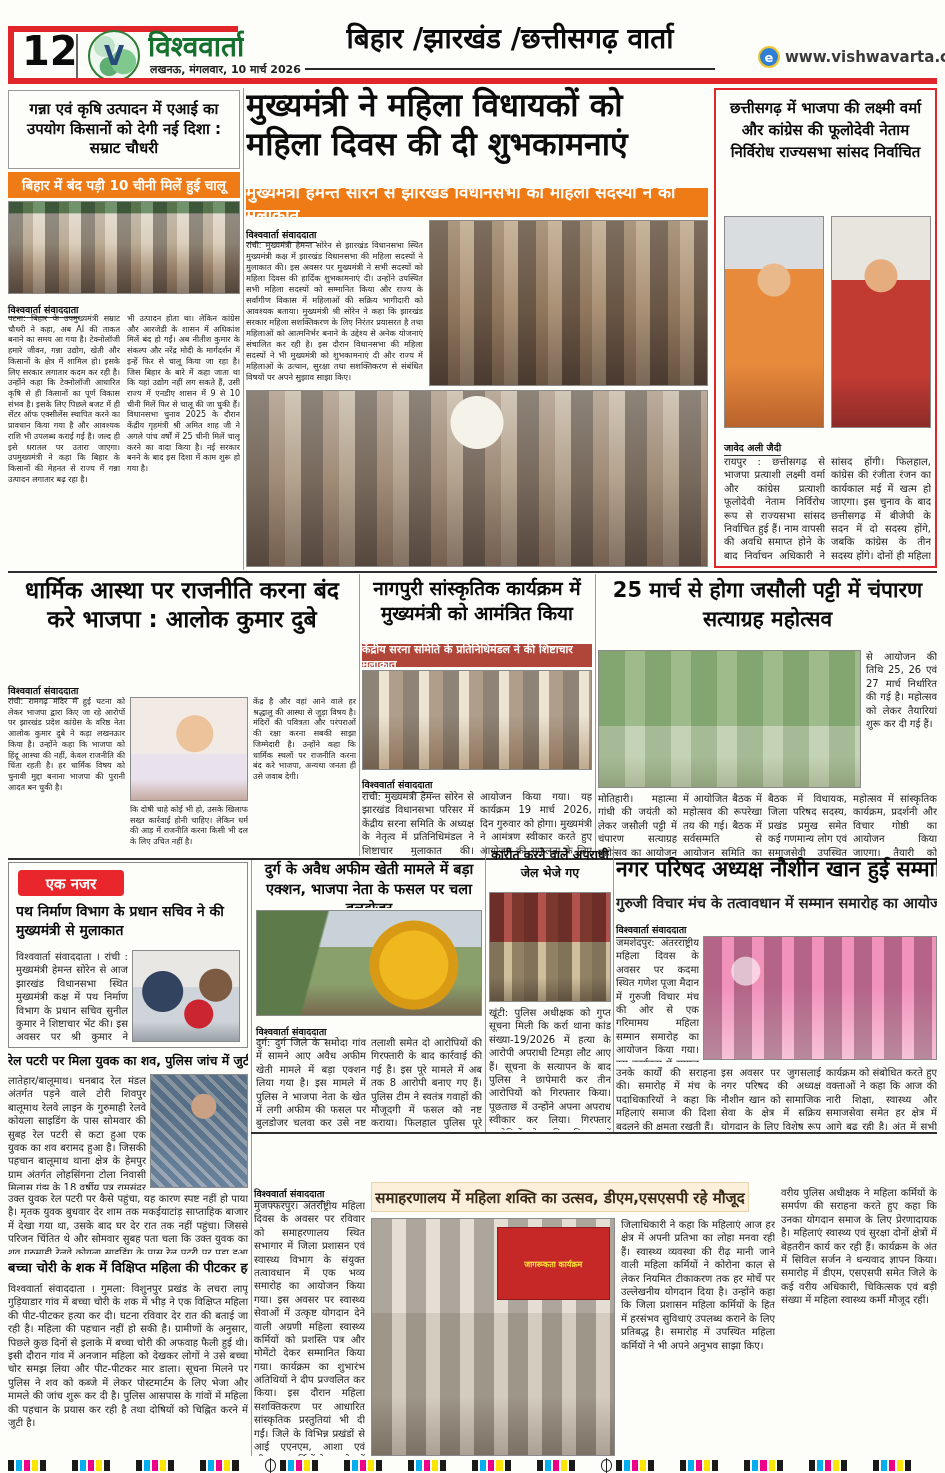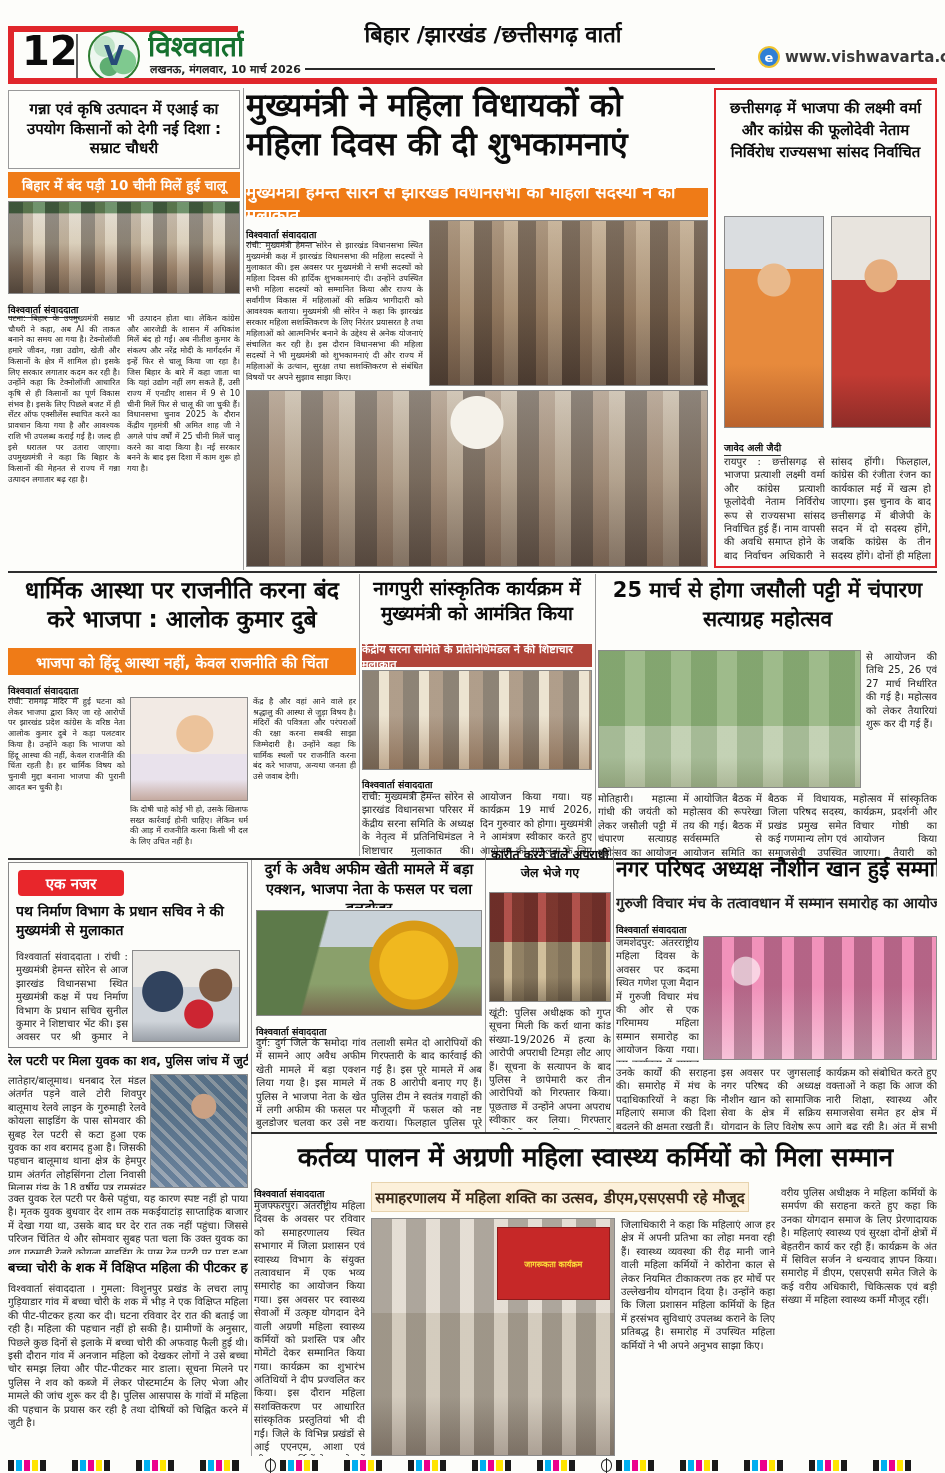--- a/index.html
+++ b/index.html
@@ -87,21 +87,21 @@
 
 <div id="page">
 
   <div class="abs" style="left:8px;top:26px;width:230px;height:6px;background:#e0262b;border-radius:4px 0 0 0;"></div>
   <div class="abs" style="left:8px;top:26px;width:6px;height:58px;background:#e0262b;"></div>
   <div class="abs hl" style="left:22px;top:28px;font-size:40px;">12</div>
   <div class="abs" style="left:76px;top:34px;width:2px;height:44px;background:#666;"></div>
   <div class="abs logo-circle" style="left:88px;top:30px;">V</div>
   <div class="abs hl nowrap" style="left:148px;top:26px;font-size:28px;color:#15702e;">विश्ववार्ता</div>
   <div class="abs nowrap" style="left:150px;top:61px;font-size:11px;font-weight:bold;color:#222;">लखनऊ,  मंगलवार, 10 मार्च 2026</div>
-  <div class="abs hl center nowrap" style="left:278px;top:18px;width:430px;font-size:22px;">बिहार /झारखंड /छत्तीसगढ़ वार्ता</div>
+  <div class="abs hl center nowrap" style="left:295px;top:18px;width:430px;font-size:28px;">बिहार /झारखंड /छत्तीसगढ़ वार्ता</div>
   <div class="abs" style="left:305px;top:68px;width:410px;height:2px;background:#2a2a2a;"></div>
   <div class="abs" style="left:758px;top:46px;display:flex;align-items:center;">
     <span class="ie-icon">e</span>
     <span style="font-size:15px;font-weight:bold;color:#3a3a3a;">www.vishwavarta.com</span>
   </div>
   <div class="abs" style="left:8px;top:78px;width:929px;height:6px;background:#e0262b;"></div>
 
   <div class="abs vr" style="left:243px;top:88px;height:482px;"></div>
   <div class="abs hrule" style="left:8px;top:571px;width:929px;height:2px;"></div>
 
@@ -125,23 +125,22 @@
   <div class="abs photo ph-phulo" style="left:831px;top:216px;width:100px;height:212px;"></div>
   <div class="abs" style="left:724px;top:436px;"><span class="byl">जावेद अली जैदी</span></div>
   <div class="abs bt7" style="left:724px;top:455px;width:101px;height:106px;">रायपुर : छत्तीसगढ़ से भाजपा प्रत्याशी लक्ष्मी वर्मा और कांग्रेस प्रत्याशी फूलोदेवी नेताम निर्विरोध रूप से राज्यसभा सांसद निर्वाचित हुई हैं। नाम वापसी की अवधि समाप्त होने के बाद निर्वाचन अधिकारी ने दोनों को निर्वाचित घोषित किया।</div>
   <div class="abs bt7" style="left:831px;top:455px;width:100px;height:106px;">सांसद होंगी। फिलहाल, कांग्रेस की रंजीता रंजन का कार्यकाल मई में खत्म हो जाएगा। इस चुनाव के बाद छत्तीसगढ़ में बीजेपी के सदन में दो सदस्य होंगे, जबकि कांग्रेस के तीन सदस्य होंगे। दोनों ही महिला नेताओं को उम्मीदवार बनाने में पार्टियों ने सामाजिक समीकरणों का ध्यान रखा है।</div>
 
   <div class="abs vr" style="left:359px;top:574px;height:282px;"></div>
   <div class="abs vr" style="left:595px;top:574px;height:282px;"></div>
   <div class="abs hrule" style="left:8px;top:858px;width:929px;height:2px;"></div>
 
   <div class="abs hl center" style="left:8px;top:576px;width:348px;height:70px;font-size:23px;line-height:1.25;">धार्मिक आस्था पर राजनीति करना बंद करे भाजपा :  आलोक कुमार दुबे</div>
-  <div class="abs strip" style="left:8px;top:648px;width:348px;height:27px;background:#ef7b17;font-size:15px;">भाजपा को हिंदू आस्था नहीं, केवल राजनीति की चिंता</div>
   <div class="abs" style="left:8px;top:679px;"><span class="byl">विश्ववार्ता संवाददाता</span></div>
-  <div class="abs bt" style="left:8px;top:697px;width:117px;height:159px;">रांची: रामगढ़ मंदिर में हुई घटना को लेकर भाजपा द्वारा किए जा रहे आरोपों पर झारखंड प्रदेश कांग्रेस के वरिष्ठ नेता आलोक कुमार दुबे ने कड़ा पलटवार किया है। उन्होंने कहा कि भाजपा को हिंदू आस्था की नहीं, केवल राजनीति की चिंता रहती है। हर धार्मिक विषय को चुनावी मुद्दा बनाना भाजपा की पुरानी आदत बन चुकी है।</div>
+  <div class="abs bt" style="left:8px;top:697px;width:117px;height:159px;">रांची: रामगढ़ मंदिर में हुई घटना को लेकर भाजपा द्वारा किए जा रहे आरोपों पर झारखंड प्रदेश कांग्रेस के वरिष्ठ नेता आलोक कुमार दुबे ने कड़ा लखनऊार किया है। उन्होंने कहा कि भाजपा को हिंदू आस्था की नहीं, केवल राजनीति की चिंता रहती है। हर धार्मिक विषय को चुनावी मुद्दा बनाना भाजपा की पुरानी आदत बन चुकी है।</div>
   <div class="abs photo ph-dube" style="left:130px;top:697px;width:118px;height:104px;"></div>
   <div class="abs bt" style="left:130px;top:805px;width:118px;height:51px;">कि दोषी चाहे कोई भी हो, उसके खिलाफ सख्त कार्रवाई होनी चाहिए। लेकिन धर्म की आड़ में राजनीति करना किसी भी दल के लिए उचित नहीं है।</div>
   <div class="abs bt" style="left:253px;top:697px;width:103px;height:159px;">केंद्र है और वहां आने वाले हर श्रद्धालु की आस्था से जुड़ा विषय है। मंदिरों की पवित्रता और परंपराओं की रक्षा करना सबकी साझा जिम्मेदारी है। उन्होंने कहा कि धार्मिक स्थलों पर राजनीति करना बंद करे भाजपा, अन्यथा जनता ही उसे जवाब देगी।</div>
 
   <div class="abs hl center" style="left:362px;top:576px;width:230px;height:66px;font-size:19px;line-height:1.3;">नागपुरी सांस्कृतिक कार्यक्रम में मुख्यमंत्री को आमंत्रित किया</div>
   <div class="abs strip" style="left:362px;top:644px;width:230px;height:23px;background:#b0453a;font-size:11px;">केंद्रीय सरना समिति के प्रतिनिधिमंडल ने की शिष्टाचार मुलाकात</div>
   <div class="abs photo ph-nagpuri" style="left:362px;top:670px;width:230px;height:100px;"></div>
   <div class="abs" style="left:362px;top:773px;"><span class="byl">विश्ववार्ता संवाददाता</span></div>
   <div class="abs bt7" style="left:362px;top:790px;width:112px;height:66px;">रांची: मुख्यमंत्री हेमन्त सोरेन से झारखंड विधानसभा परिसर में केंद्रीय सरना समिति के अध्यक्ष के नेतृत्व में प्रतिनिधिमंडल ने शिष्टाचार मुलाकात की। प्रतिनिधिमंडल ने मुख्यमंत्री को नागपुरी सांस्कृतिक संध्या कार्यक्रम में शामिल होने का आमंत्रण दिया।</div>
   <div class="abs bt7" style="left:480px;top:790px;width:112px;height:66px;">आयोजन किया गया। यह कार्यक्रम 19 मार्च 2026, दिन गुरुवार को होगा। मुख्यमंत्री ने आमंत्रण स्वीकार करते हुए आयोजन की सफलता के लिए शुभकामनाएं दीं तथा नागपुरी संस्कृति के संरक्षण में समिति के योगदान की सराहना की।</div>
@@ -185,21 +184,20 @@
 
   <div class="abs hl center nowrap" style="left:616px;top:854px;width:321px;height:34px;font-size:21px;">नगर परिषद अध्यक्ष नौशीन खान हुई सम्मानित</div>
   <div class="abs hl center nowrap" style="left:616px;top:892px;width:321px;height:22px;font-size:14.5px;color:#222;">गुरुजी विचार मंच के तत्वावधान में सम्मान समारोह का आयोजन</div>
   <div class="abs" style="left:616px;top:918px;"><span class="byl">विश्ववार्ता संवाददाता</span></div>
   <div class="abs bt7" style="left:616px;top:936px;width:83px;height:126px;">जमशेदपुर: अंतरराष्ट्रीय महिला दिवस के अवसर पर कदमा स्थित गणेश पूजा मैदान में गुरुजी विचार मंच की ओर से एक गरिमामय महिला सम्मान समारोह का आयोजन किया गया। इस कार्यक्रम में समाज के विभिन्न क्षेत्रों में उल्लेखनीय योगदान देने वाली प्रभावशाली और प्रतिभाशाली महिलाओं को सम्मानित किया गया।</div>
   <div class="abs photo ph-pink-stage" style="left:703px;top:936px;width:234px;height:124px;"></div>
   <div class="abs bt7" style="left:616px;top:1066px;width:100px;height:64px;">उनके कार्यों की सराहना की। समारोह में मंच के पदाधिकारियों ने कहा कि महिलाएं समाज की दिशा बदलने की क्षमता रखती हैं।</div>
   <div class="abs bt7" style="left:721px;top:1066px;width:100px;height:64px;">इस अवसर पर जुगसलाई नगर परिषद की अध्यक्ष नौशीन खान को सामाजिक सेवा के क्षेत्र में सक्रिय योगदान के लिए विशेष रूप से सम्मानित किया गया।</div>
   <div class="abs bt7" style="left:826px;top:1066px;width:111px;height:64px;">कार्यक्रम को संबोधित करते हुए वक्ताओं ने कहा कि आज की नारी शिक्षा, स्वास्थ्य और समाजसेवा समेत हर क्षेत्र में आगे बढ़ रही है। अंत में सभी अतिथियों का आभार व्यक्त किया गया।</div>
 
-  <div class="abs hl center nowrap" style="left:254px;top:1138px;width:683px;height:40px;font-size:26px;">कर्तव्य पालन में अग्रणी महिला स्वास्थ्य कर्मियों को मिला सम्मान</div>
   <div class="abs" style="left:254px;top:1182px;"><span class="byl">विश्ववार्ता संवाददाता</span></div>
   <div class="abs bt7" style="left:254px;top:1199px;width:111px;height:257px;">मुजफ्फरपुर। अंतर्राष्ट्रीय महिला दिवस के अवसर पर रविवार को समाहरणालय स्थित सभागार में जिला प्रशासन एवं स्वास्थ्य विभाग के संयुक्त तत्वावधान में एक भव्य समारोह का आयोजन किया गया। इस अवसर पर स्वास्थ्य सेवाओं में उत्कृष्ट योगदान देने वाली अग्रणी महिला स्वास्थ्य कर्मियों को प्रशस्ति पत्र और मोमेंटो देकर सम्मानित किया गया। कार्यक्रम का शुभारंभ अतिथियों ने दीप प्रज्वलित कर किया। इस दौरान महिला सशक्तिकरण पर आधारित सांस्कृतिक प्रस्तुतियां भी दी गईं। जिले के विभिन्न प्रखंडों से आई एएनएम, आशा एवं जीएनएम कर्मियों ने समारोह में भाग लिया। अतिथियों ने महिला दिवस की बधाई देते हुए कहा कि महिलाएं अपने परिचय की मोहताज नहीं हैं।</div>
   <div class="abs photo ph-ceremony" style="left:371px;top:1218px;width:244px;height:238px;">
     <div class="banner">जागरूकता कार्यक्रम</div>
   </div>
   <div class="abs hl center nowrap" style="left:371px;top:1182px;width:378px;height:30px;background:#fcf0da;font-size:15px;line-height:30px;color:#3a2a1a;border:1px solid #e7d3ae;">समाहरणालय में महिला शक्ति का उत्सव, डीएम,एसएसपी रहे मौजूद</div>
   <div class="abs bt7" style="left:621px;top:1218px;width:154px;height:238px;">जिलाधिकारी ने कहा कि महिलाएं आज हर क्षेत्र में अपनी प्रतिभा का लोहा मनवा रही हैं। स्वास्थ्य व्यवस्था की रीढ़ मानी जाने वाली महिला कर्मियों ने कोरोना काल से लेकर नियमित टीकाकरण तक हर मोर्चे पर उल्लेखनीय योगदान दिया है। उन्होंने कहा कि जिला प्रशासन महिला कर्मियों के हित में हरसंभव सुविधाएं उपलब्ध कराने के लिए प्रतिबद्ध है। समारोह में उपस्थित महिला कर्मियों ने भी अपने अनुभव साझा किए।</div>
   <div class="abs bt7" style="left:781px;top:1186px;width:156px;height:270px;">वरीय पुलिस अधीक्षक ने महिला कर्मियों के समर्पण की सराहना करते हुए कहा कि उनका योगदान समाज के लिए प्रेरणादायक है। महिलाएं स्वास्थ्य एवं सुरक्षा दोनों क्षेत्रों में बेहतरीन कार्य कर रही हैं। कार्यक्रम के अंत में सिविल सर्जन ने धन्यवाद ज्ञापन किया। समारोह में डीएम, एसएसपी समेत जिले के कई वरीय अधिकारी, चिकित्सक एवं बड़ी संख्या में महिला स्वास्थ्य कर्मी मौजूद रहीं।</div>
 
   <div id="printbars">

